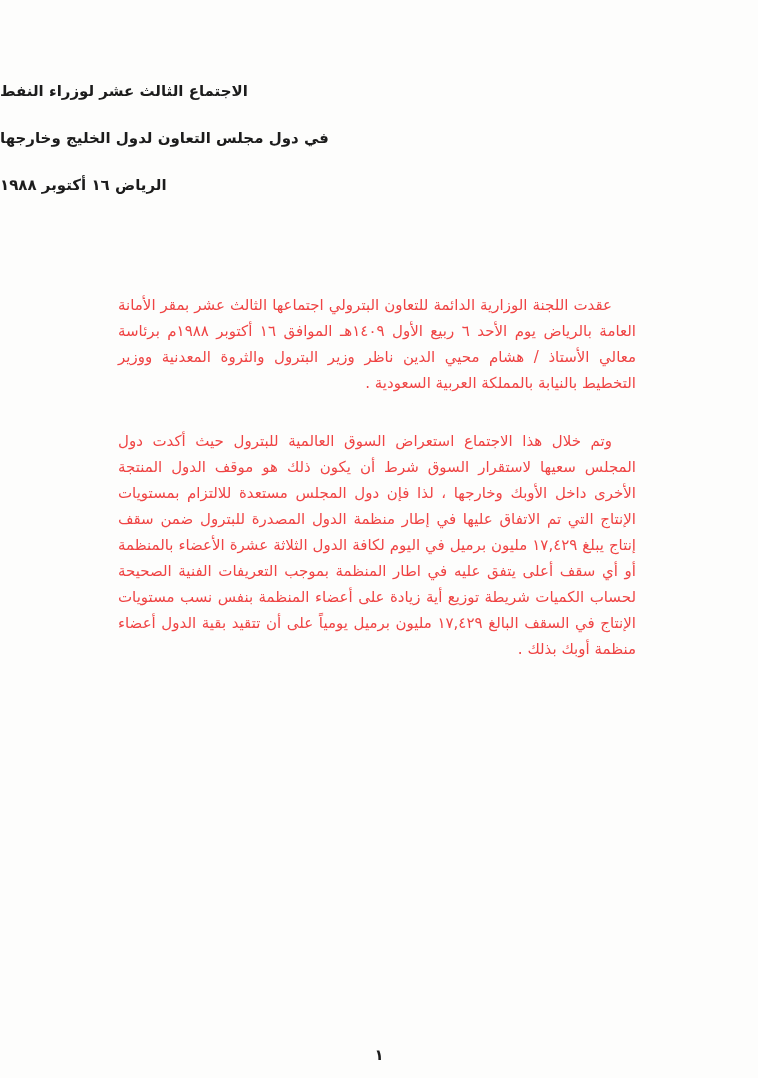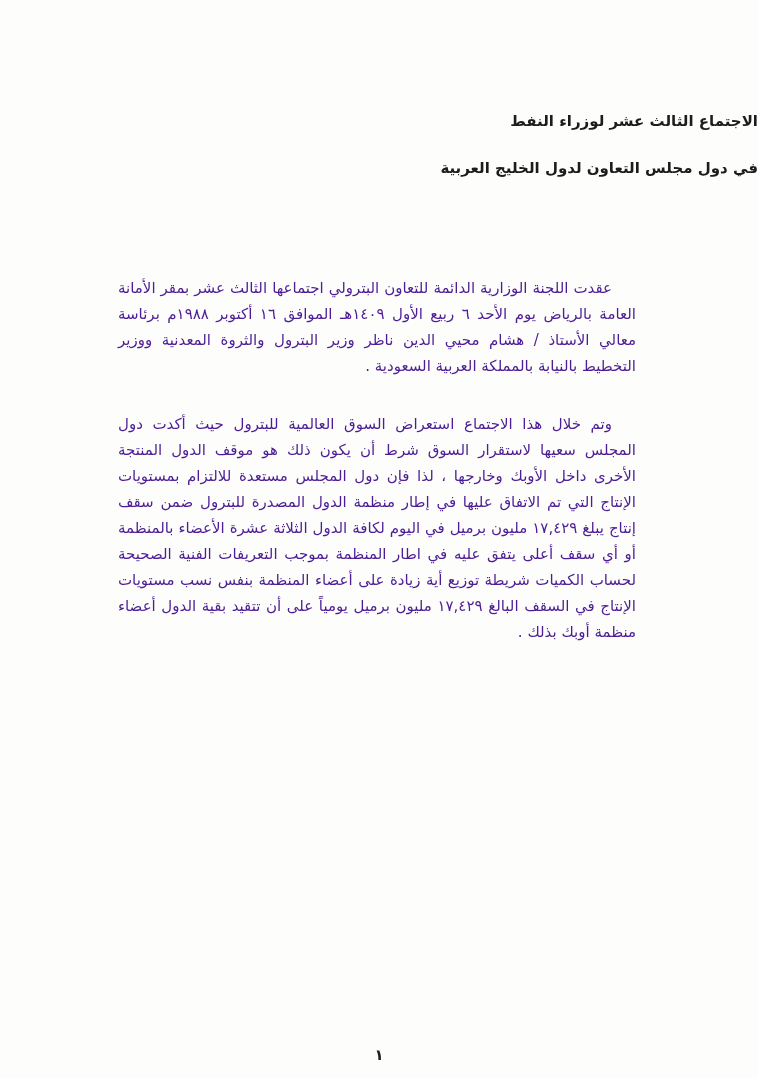--- a/index.html
+++ b/index.html
@@ -16,35 +16,35 @@
     position: relative;
     width: 758px;
     height: 1078px;
     background: #fdfdfc;
     color: #1c1c1c;
     direction: rtl;
     box-sizing: border-box;
     overflow: hidden;
   }
   .title-block {
-    padding-top: 112px;
-    text-align: right;
+    padding-top: 82px;
+    text-align: left;
   }
   .title-line {
     font-weight: bold;
     font-size: 15px;
     line-height: 18px;
     margin: 0 0 29px 0;
   }
   .body-block {
     margin: 98px 122px 0 118px;
     text-align: justify;
     font-size: 15px;
     line-height: 26px;
-    color: #4c1d95;
+    color: #ef4444;
   }
   .para {
     margin: 0 0 32px 0;
     text-indent: 24px;
   }
   .page-number {
     position: absolute;
     bottom: 14px;
     left: 0;
     right: 0;
@@ -54,21 +54,22 @@
     color: #1c1c1c;
   }
 </style>
 </head>
 <body>
 
 <div class="page">
 
   <div class="title-block">
     <p class="title-line">الاجتماع الثالث عشر لوزراء النفط</p>
-    <p class="title-line">في دول مجلس التعاون لدول الخليج العربية</p>
+    <p class="title-line">في دول مجلس التعاون لدول الخليج وخارجها</p>
+    <p class="title-line">الرياض ١٦ أكتوبر ١٩٨٨</p>
   </div>
 
   <div class="body-block">
     <p class="para">عقدت اللجنة الوزارية الدائمة للتعاون البترولي اجتماعها الثالث عشر بمقر الأمانة العامة بالرياض يوم الأحد ٦ ربيع الأول ١٤٠٩هـ الموافق ١٦ أكتوبر ١٩٨٨م برئاسة معالي الأستاذ / هشام محيي الدين ناظر وزير البترول والثروة المعدنية ووزير التخطيط بالنيابة بالمملكة العربية السعودية .</p>
     <p class="para">وتم خلال هذا الاجتماع استعراض السوق العالمية للبترول حيث أكدت دول المجلس سعيها لاستقرار السوق شرط أن يكون ذلك هو موقف الدول المنتجة الأخرى داخل الأوبك وخارجها ، لذا فإن دول المجلس مستعدة للالتزام بمستويات الإنتاج التي تم الاتفاق عليها في إطار منظمة الدول المصدرة للبترول ضمن سقف إنتاج يبلغ ١٧,٤٢٩ مليون برميل في اليوم لكافة الدول الثلاثة عشرة الأعضاء بالمنظمة أو أي سقف أعلى يتفق عليه في اطار المنظمة بموجب التعريفات الفنية الصحيحة لحساب الكميات شريطة توزيع أية زيادة على أعضاء المنظمة بنفس نسب مستويات الإنتاج في السقف البالغ ١٧,٤٢٩ مليون برميل يومياً على أن تتقيد بقية الدول أعضاء منظمة أوبك بذلك .</p>
   </div>
 
   <div class="page-number">١</div>
 
 </div>

